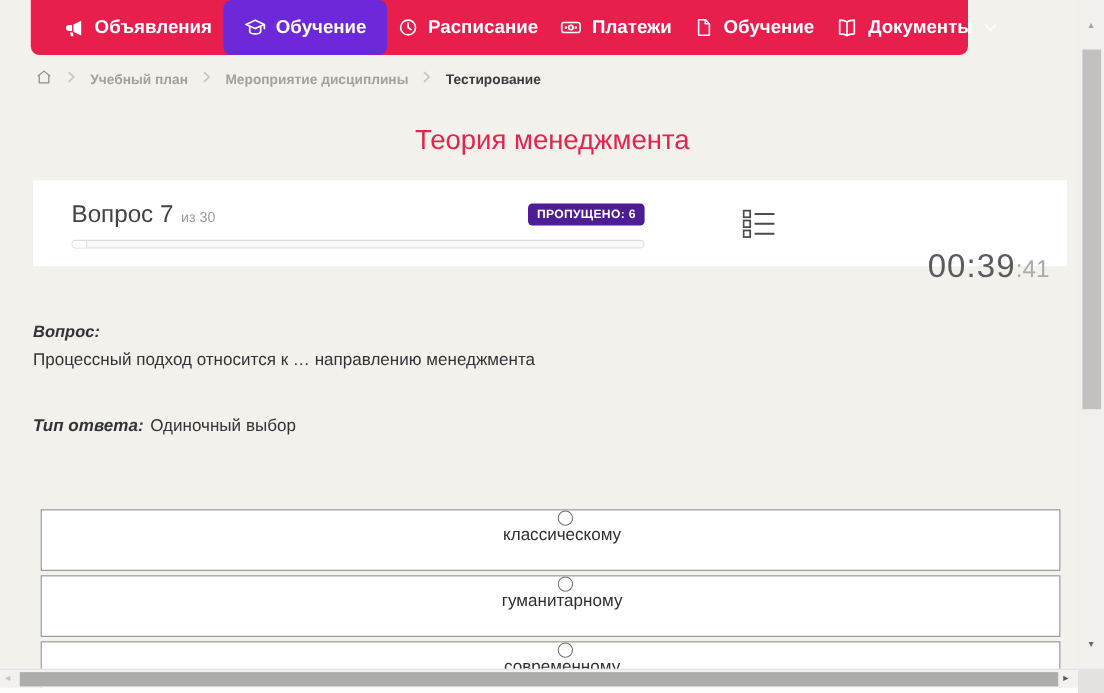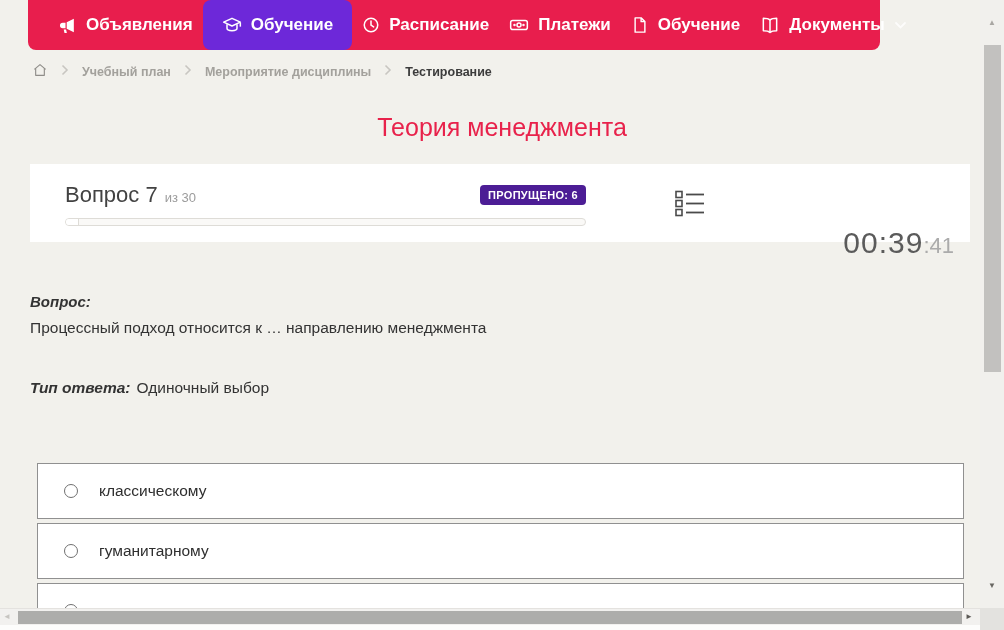--- a/index.html
+++ b/index.html
@@ -62,21 +62,21 @@
   
   .qprompt-label { position:absolute; left:30px; top:293px; font-size:15px; font-weight:bold; font-style:italic; color:#333; }
   .qprompt-text  { position:absolute; left:30px; top:319px; font-size:15.5px; color:#333; }
   .qtype-row     { position:absolute; left:30px; top:379px; font-size:15.5px; color:#333; }
   .qtype-row .lbl { font-weight:bold; font-style:italic; margin-right:6px; }
 
   
   .options { position:absolute; left:37px; top:463px; width:927px; }
   .option {
     height:56px; background:#ffffff; border:1px solid #909090; margin-bottom:4px;
-    display:flex; align-items:center; cursor:pointer;
+    display:flex; align-items:center; cursor:pointer;flex-direction:column;
   }
   .radio {
     width:14px; height:14px; border:1px solid #707070; border-radius:50%;
     background:#fff; margin-left:26px; flex:0 0 auto;
   }
   .option-label { margin-left:21px; font-size:15.5px; color:#2e2e2e; }
 
   
   .vscroll {
     position:absolute; right:0; top:0; width:24px; height:608px; background:#f1f0ed;

